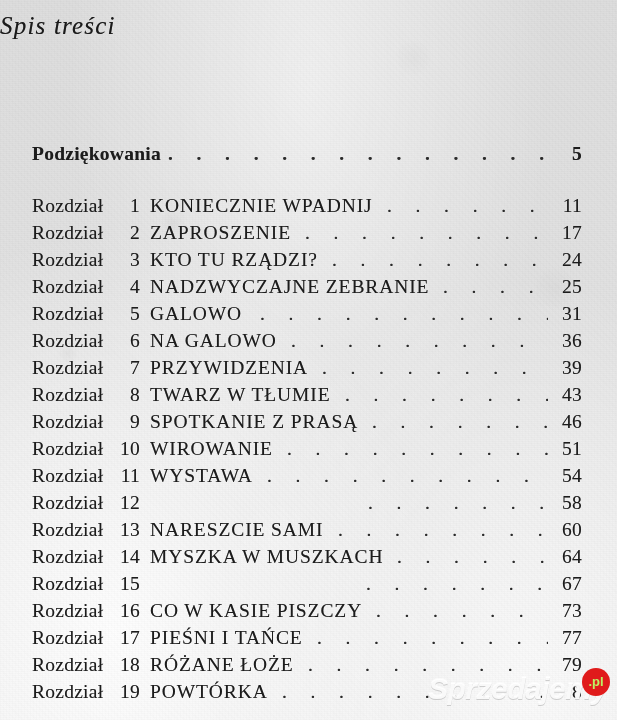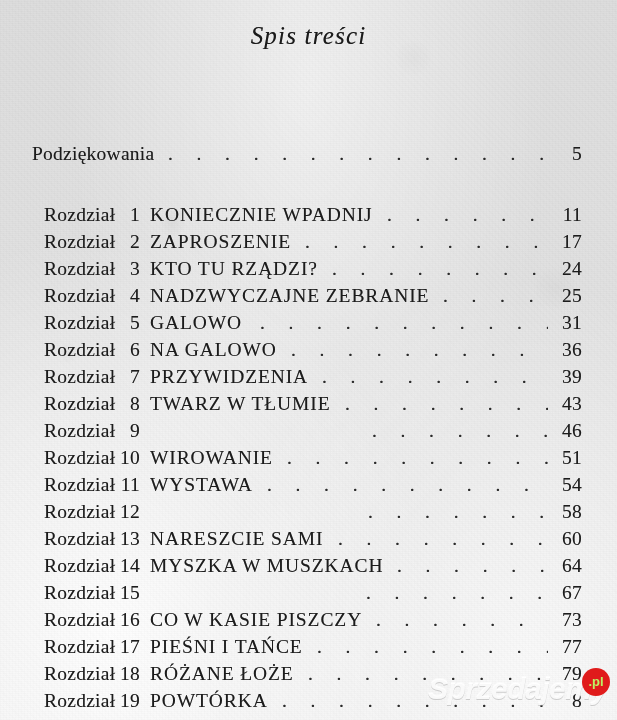--- a/index.html
+++ b/index.html
@@ -44,52 +44,50 @@
       radial-gradient(circle at 67% 8%,  rgba(120,120,120,0.10) 0px, rgba(120,120,120,0) 20px),
       radial-gradient(circle at 90% 40%, rgba(120,120,120,0.10) 0px, rgba(120,120,120,0) 24px),
       radial-gradient(circle at 45% 75%, rgba(255,255,255,0.30) 0px, rgba(255,255,255,0) 40px);
   }
 
   #title {
     position: absolute;
     left: 0;
     right: 0;
     top: 12px;
-    text-align: center;
     font-style: italic;
     font-size: 25px;
     letter-spacing: 1.2px;
     color: #1a1a1a;
     font-family: "Liberation Serif", "DejaVu Serif", serif;
     text-shadow: 0 0 0.6px rgba(0,0,0,0.45);
-    margin-top: 10px;
   }
 
   #toc {
     position: absolute;
     left: 32px;
     right: 35px;
     top: 140px;
   }
 
   .row {
     position: relative;
     height: 27px;
     line-height: 27px;
     white-space: nowrap;
     font-size: 19.5px;
     letter-spacing: 0.25px;
     color: #1c1c1c;
     text-shadow: 0 0 0.5px rgba(0,0,0,0.35);
   }
-  .row.gap-after { margin-bottom: 34px; }
+  .row.gap-after { margin-bottom: 25px; font-weight: bold; }
 
   .lbl {
     position: absolute;
-    left: 12px;
+    left: 0;
     top: 0;
   }
   .num {
     position: absolute;
     left: 78px;
     width: 30px;
     top: 0;
     text-align: right;
   }
   .ttl {
@@ -245,20 +243,21 @@
       <span class="lbl">Rozdział</span>
       <span class="num">8</span>
       <span class="ttl frontlayer">TWARZ W TŁUMIE</span>
       <span class="leader" style="left: 313px;"><span>. . . . . . . . . . . . . . . . . . . . . . . . . . . . . . . . . . . . . . . . . . . . . . . .</span></span>
       <span class="page frontlayer">43</span>
     </div>
 
     <div class="row">
       <span class="lbl">Rozdział</span>
       <span class="num">9</span>
+      <span class="ttl frontlayer">SPOTKANIE Z PRASĄ</span>
       <span class="leader" style="left: 340px;"><span>. . . . . . . . . . . . . . . . . . . . . . . . . . . . . . . . . . . . . . . . . . . . . . . .</span></span>
       <span class="page frontlayer">46</span>
     </div>
 
     <div class="row">
       <span class="lbl">Rozdział</span>
       <span class="num">10</span>
       <span class="ttl frontlayer">WIROWANIE</span>
       <span class="leader" style="left: 255px;"><span>. . . . . . . . . . . . . . . . . . . . . . . . . . . . . . . . . . . . . . . . . . . . . . . .</span></span>
       <span class="page frontlayer">51</span>

